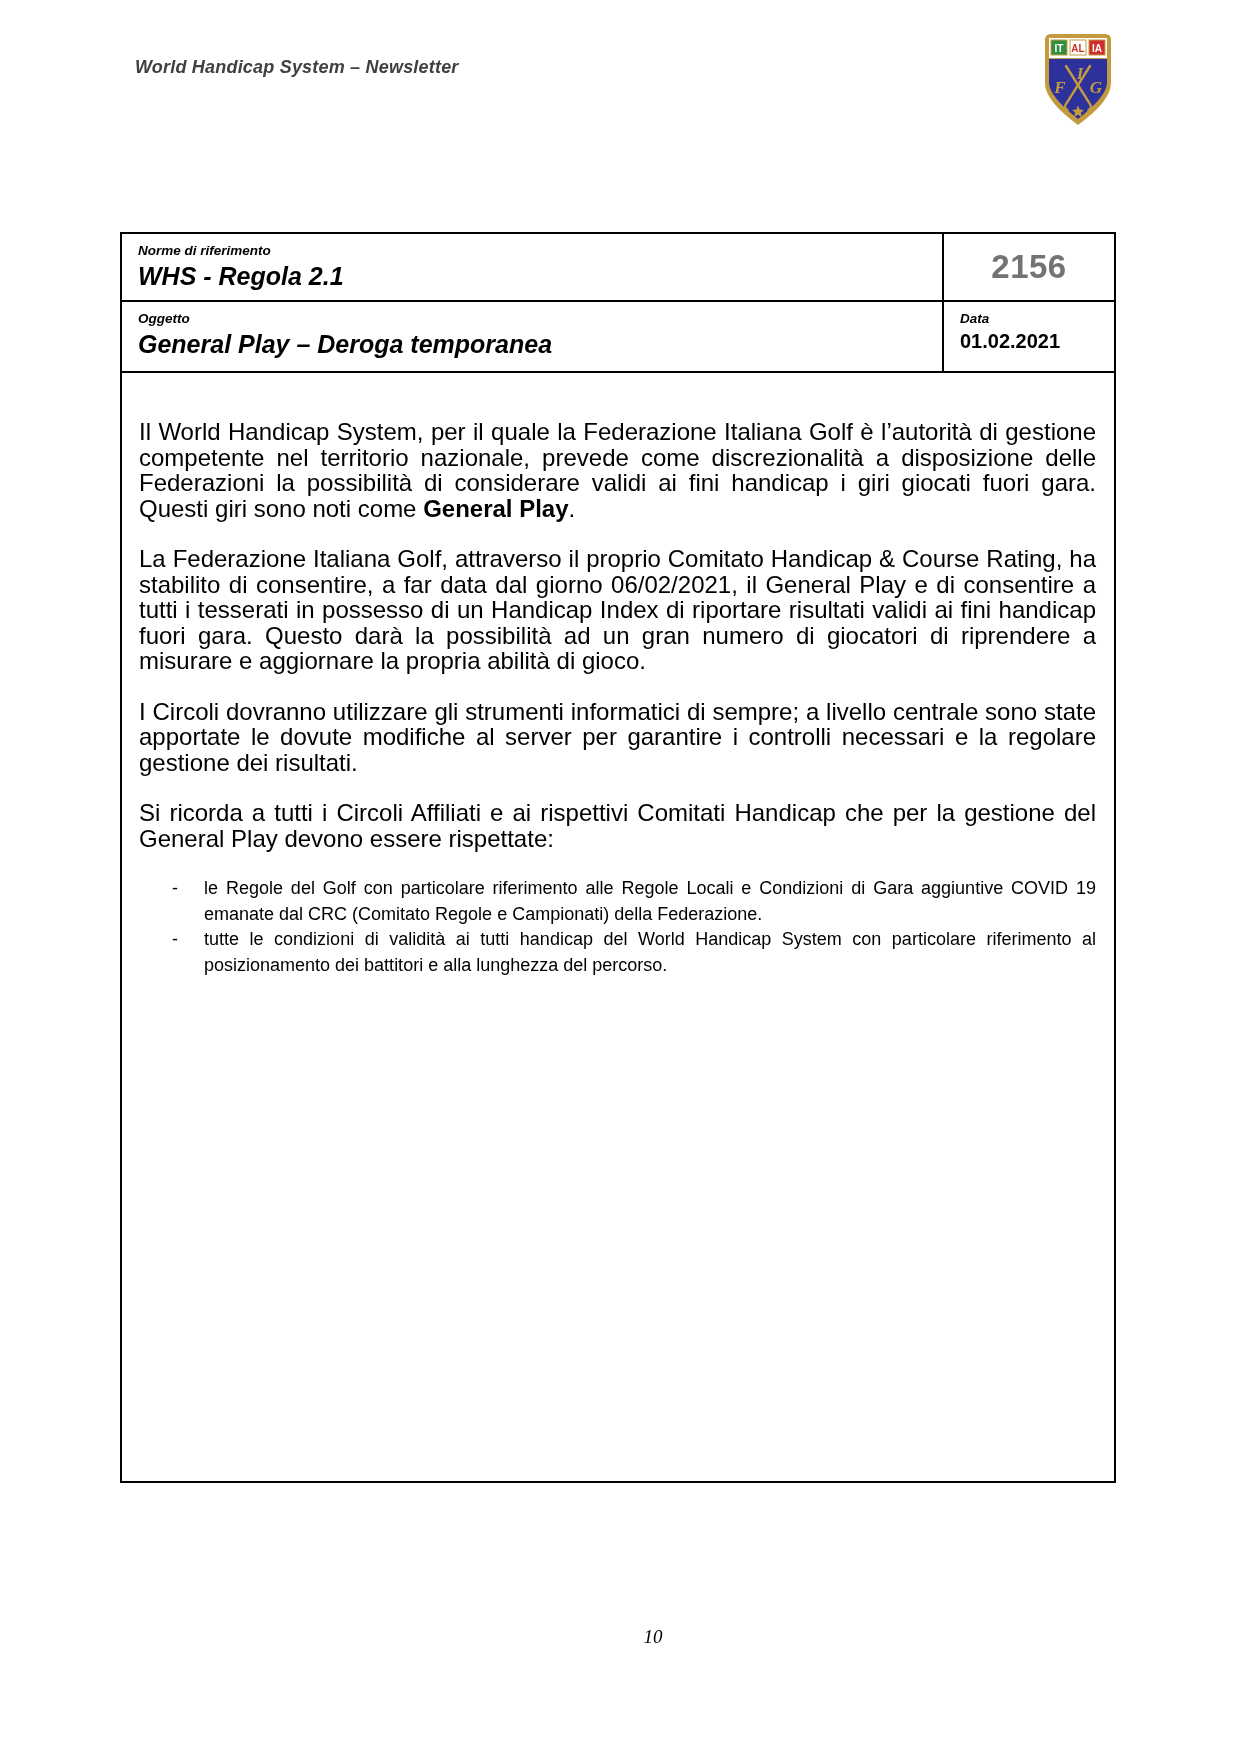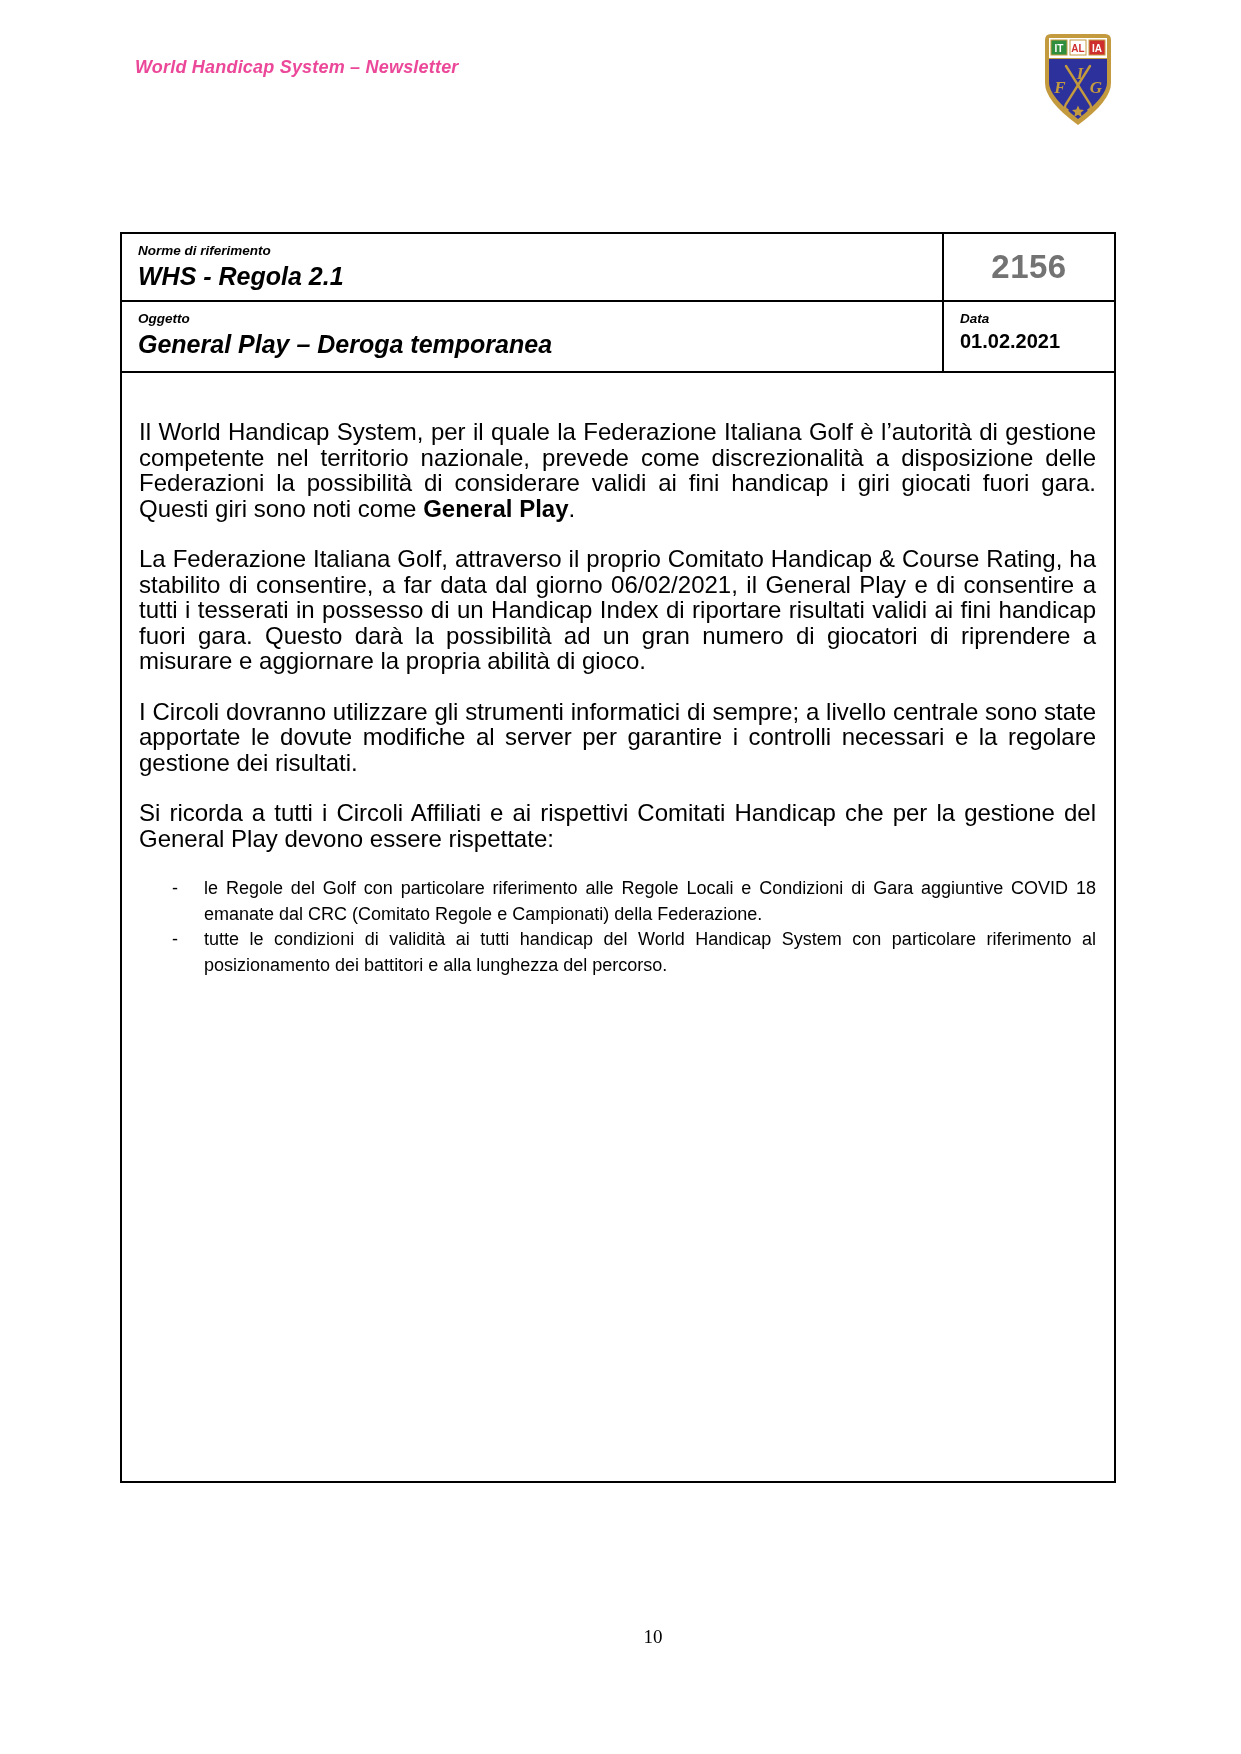--- a/index.html
+++ b/index.html
@@ -9,21 +9,21 @@
     background:#ffffff;
     overflow:hidden;
     font-family:"Liberation Sans", sans-serif;
     color:#000;
   }
 
   
   .doc-header-title {
     position:absolute; left:135px; top:57px;
     font-size:18px; font-weight:bold; font-style:italic;
-    color:#ec4899;
+    color:#404040;
     letter-spacing:0.2px;
   }
   .logo-wrap {
     position:absolute; left:1044px; top:33px;
     width:68px; height:93px;
   }
   .logo-wrap svg { width:100%; height:100%; display:block; }
 
   
   .info-table {
@@ -78,20 +78,21 @@
   }
   .bullet-marker { flex:0 0 32px; width:32px; }
   .bullet-text { flex:1; text-align:justify; }
 
   
   .page-number {
     position:absolute; left:618px; top:1626px;
     width:70px; text-align:center;
     font-family:"Liberation Serif", serif;
     font-size:19px;
+    font-style:italic;
   }
 </style>
 </head>
 <body>
 
 <div class="page">
 
   <div class="doc-header-title">World Handicap System – Newsletter</div>
 
   <div class="logo-wrap">
@@ -151,21 +152,21 @@
     <tr class="row-body">
       <td colspan="2" class="body-cell">
         <div class="body-text">
           <p><span>Il World Handicap System, per il quale la Federazione Italiana Golf è l’autorità di gestione competente nel territorio nazionale, prevede come discrezionalità a disposizione delle Federazioni la possibilità di considerare validi ai fini handicap i giri giocati fuori gara. Questi giri sono noti come </span><span class="b">General Play</span><span>.</span></p>
           <p>La Federazione Italiana Golf, attraverso il proprio Comitato Handicap &amp; Course Rating, ha stabilito di consentire, a far data dal giorno 06/02/2021, il General Play e di consentire a tutti i tesserati in possesso di un Handicap Index di riportare risultati validi ai fini handicap fuori gara. Questo darà la possibilità ad un gran numero di giocatori di riprendere a misurare e aggiornare la propria abilità di gioco.</p>
           <p>I Circoli dovranno utilizzare gli strumenti informatici di sempre; a livello centrale sono state apportate le dovute modifiche al server per garantire i controlli necessari e la regolare gestione dei risultati.</p>
           <p>Si ricorda a tutti i Circoli Affiliati e ai rispettivi Comitati Handicap che per la gestione del General Play devono essere rispettate:</p>
           <div class="bullets">
             <div class="bullet-item">
               <span class="bullet-marker">-</span>
-              <span class="bullet-text">le Regole del Golf con particolare riferimento alle Regole Locali e Condizioni di Gara aggiuntive COVID 18 emanate dal CRC (Comitato Regole e Campionati) della Federazione.</span>
+              <span class="bullet-text">le Regole del Golf con particolare riferimento alle Regole Locali e Condizioni di Gara aggiuntive COVID 19 emanate dal CRC (Comitato Regole e Campionati) della Federazione.</span>
             </div>
             <div class="bullet-item">
               <span class="bullet-marker">-</span>
               <span class="bullet-text">tutte le condizioni di validità ai tutti handicap del World Handicap System con particolare riferimento al posizionamento dei battitori e alla lunghezza del percorso.</span>
             </div>
           </div>
         </div>
       </td>
     </tr>
   </tbody>

